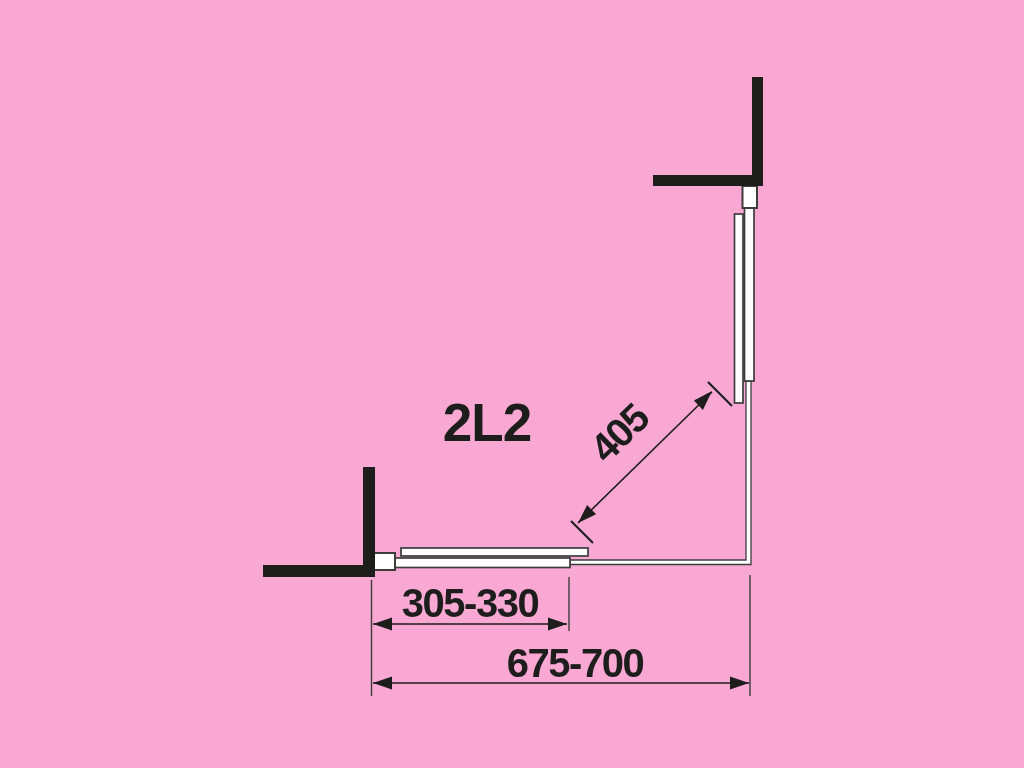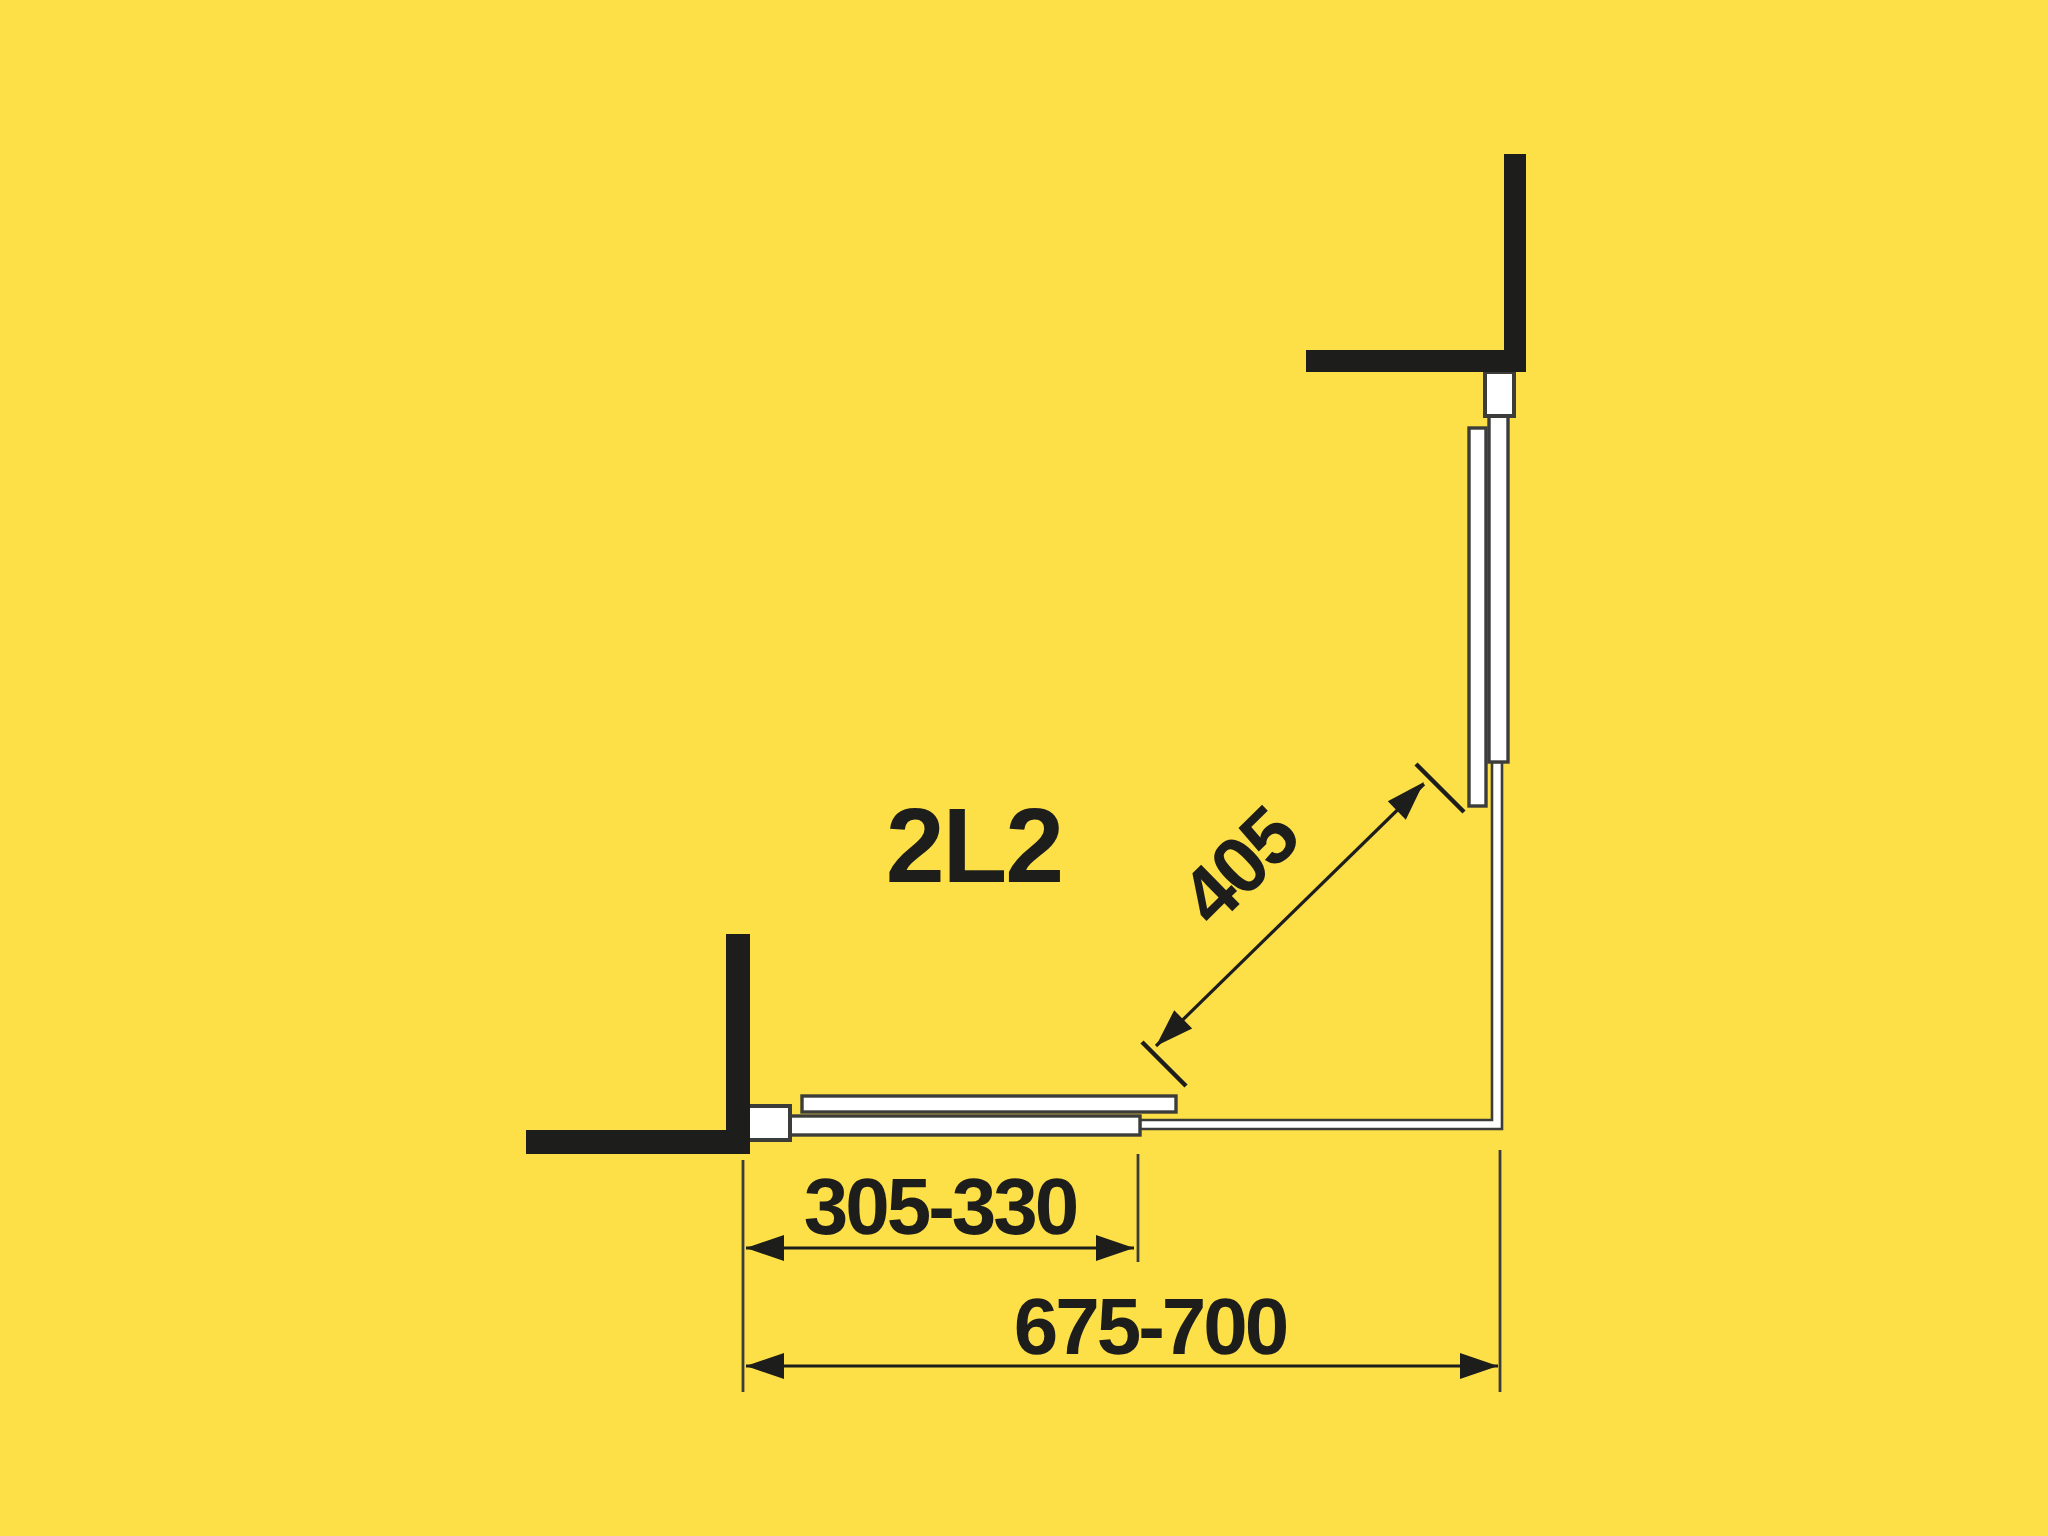--- a/index.html
+++ b/index.html
@@ -5,21 +5,21 @@
   html, body {
     margin: 0;
     padding: 0;
     background: #ffffff;
     font-family: "Liberation Sans", sans-serif;
   }
   .canvas {
     position: relative;
     width: 1024px;
     height: 768px;
-    background: #fde047;
+    background: #f9a8d4;
     overflow: hidden;
   }
   svg { display: block; }
 
   .wall    { fill: #1d1d1b; }
   .bracket { fill: #ffffff; stroke: #3c3c3b; stroke-width: 2; }
   .panel   { fill: #ffffff; stroke: #3c3c3b; stroke-width: 1.7; }
   .profile { fill: #ffffff; stroke: #3c3c3b; stroke-width: 1.3; }
   .ext     { stroke: #3c3c3b; stroke-width: 1.4; }
   .dim     { stroke: #1d1d1b; stroke-width: 1.6; }

